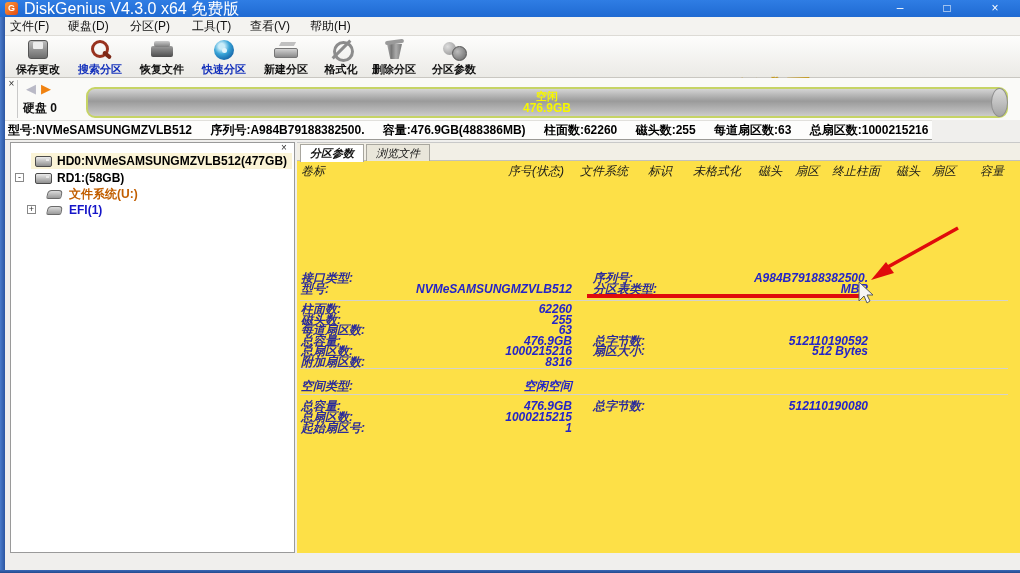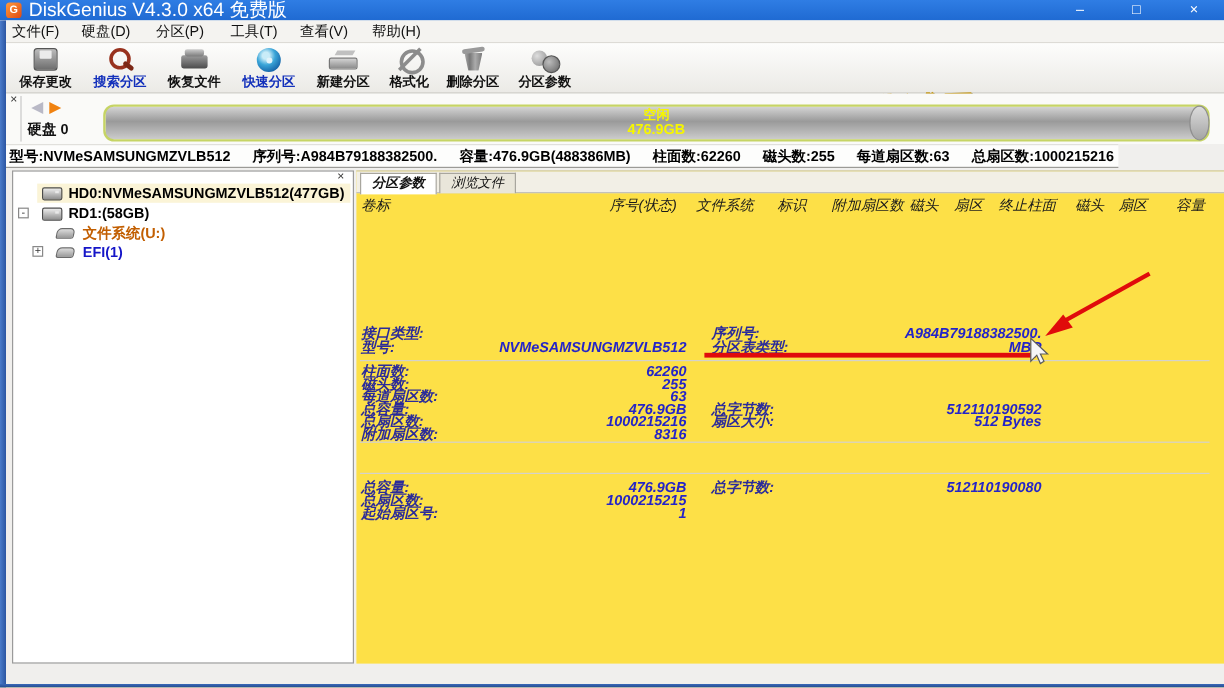--- a/index.html
+++ b/index.html
@@ -238,21 +238,21 @@
   <div class="main">
     <div class="tabstrip">
       <span class="tab tab1 active">分区参数</span>
       <span class="tab tab2">浏览文件</span>
     </div>
     <div class="thead">
       <span class="th" style="left:4px">卷标</span>
       <span class="th" style="left:211px">序号(状态)</span>
       <span class="th" style="left:283px">文件系统</span>
       <span class="th" style="left:351px">标识</span>
-      <span class="th" style="left:396px">附加扇区数</span>
+      <span class="th" style="left:396px">未格式化</span>
       <span class="th" style="left:461px">磁头</span>
       <span class="th" style="left:498px">扇区</span>
       <span class="th" style="left:535px">终止柱面</span>
       <span class="th" style="left:599px">磁头</span>
       <span class="th" style="left:635px">扇区</span>
       <span class="th" style="right:16px">容量</span>
     </div>
 
     <div class="drow" style="top:130px">
       <span class="dl">接口类型:</span>
@@ -291,20 +291,24 @@
       <span class="dv">1000215216</span>
       <span class="drl">扇区大小:</span>
       <span class="drv">512 Bytes</span>
     </div>
     <div class="drow" style="top:214px">
       <span class="dl">附加扇区数:</span>
       <span class="dv">8316</span>
     </div>
     <div class="sep" style="top:225px"></div>
 
+    <div class="drow" style="top:238px">
+      <span class="dl">空间类型:</span>
+      <span class="dv">空闲空间</span>
+    </div>
     <div class="sep" style="top:251px"></div>
     <div class="drow" style="top:258px">
       <span class="dl">总容量:</span>
       <span class="dv">476.9GB</span>
       <span class="drl">总字节数:</span>
       <span class="drv">512110190080</span>
     </div>
     <div class="drow" style="top:269px">
       <span class="dl">总扇区数:</span>
       <span class="dv">1000215215</span>

